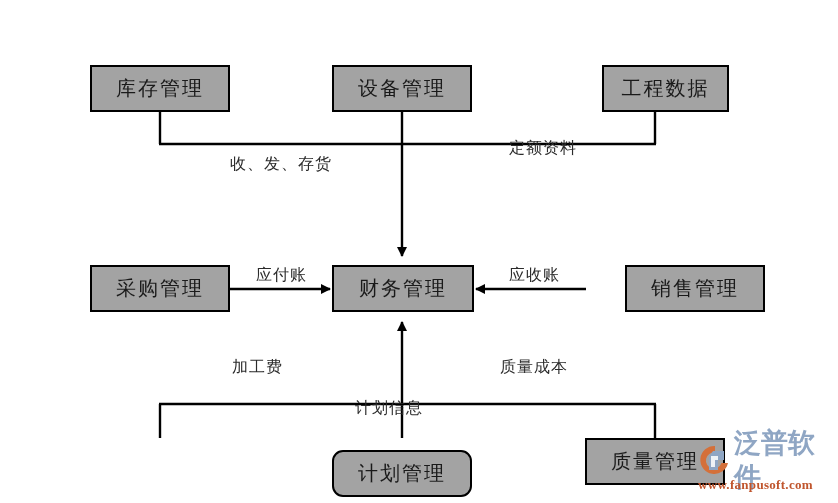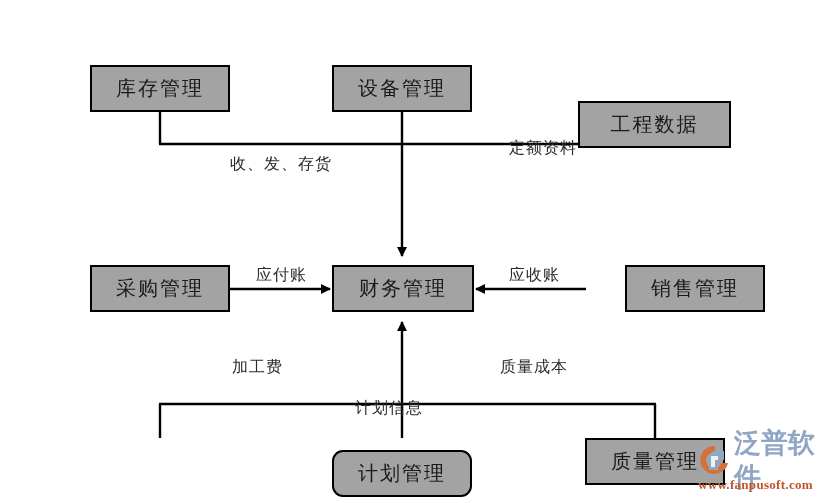--- a/index.html
+++ b/index.html
@@ -139,21 +139,21 @@
   </svg>
 
   <div class="node-box" style="left:90px;  top:65px;  width:140px; height:47px;">
     <span>库存管理</span>
   </div>
 
   <div class="node-box" style="left:332px; top:65px;  width:140px; height:47px;">
     <span>设备管理</span>
   </div>
 
-  <div class="node-box" style="left:578px; top:65px;  width:153px; height:47px;margin-top:36px;">
+  <div class="node-box" style="left:602px; top:65px;  width:127px; height:47px;">
     <span>工程数据</span>
   </div>
 
   <div class="node-box" style="left:90px;  top:265px; width:140px; height:47px;">
     <span>采购管理</span>
   </div>
 
   <div class="node-box" style="left:332px; top:265px; width:142px; height:47px;">
     <span>财务管理</span>
   </div>

